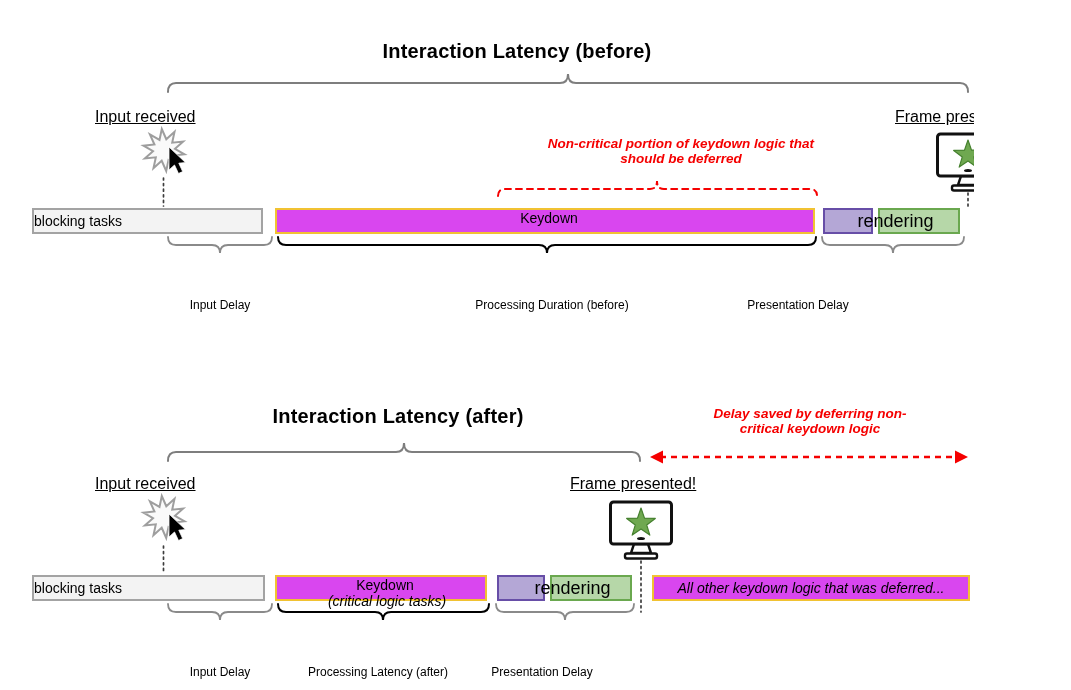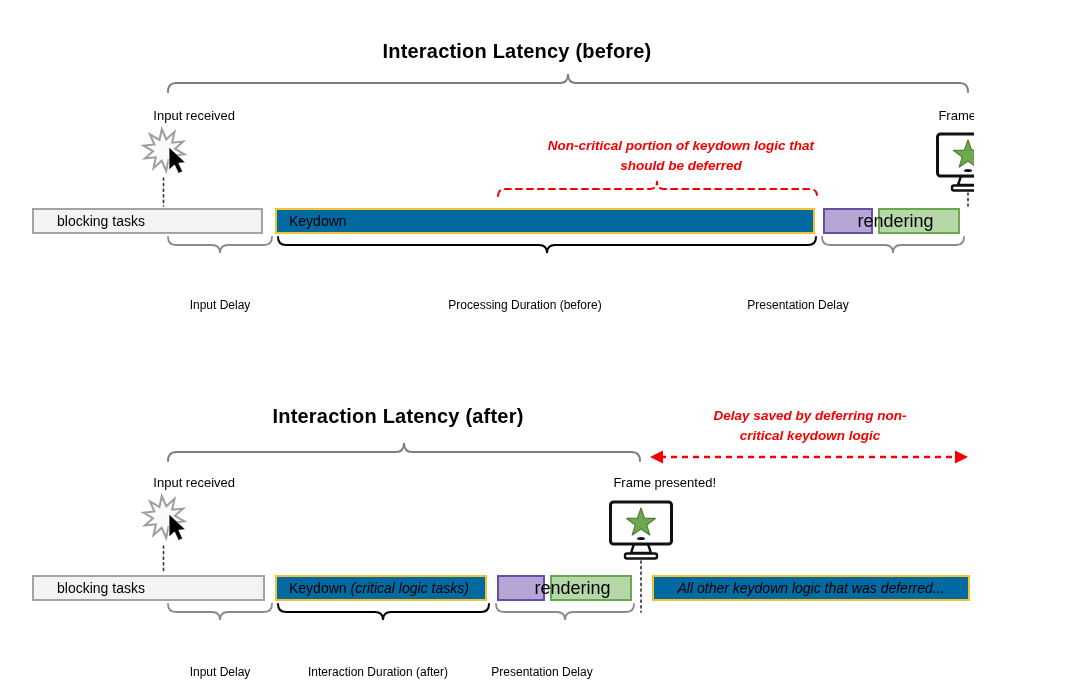--- a/index.html
+++ b/index.html
@@ -2,25 +2,25 @@
 <html><head>
 <meta charset="utf-8">
 <style>
   html,body { margin:0; padding:0; background:#fff; }
   .canvas {
     position:relative; width:974px; height:690px; background:#ffffff;
     font-family:"Liberation Sans", sans-serif; color:#000; overflow:hidden;
   }
   svg.overlay { position:absolute; left:0; top:0; width:1071px; height:690px; }
   .title { position:absolute; font-size:20px; font-weight:bold; text-align:center; letter-spacing:0.2px; }
-  .small-lbl { position:absolute; font-size:13px; text-align:right; }
-  .red-note { position:absolute; color:#f50000; font-weight:bold; font-style:italic; font-size:13.5px; text-align:center; line-height:20px; }
+  .small-lbl { position:absolute; font-size:16px; text-align:left;text-decoration:underline; }
+  .red-note { position:absolute; color:#f50000; font-weight:bold; font-style:italic; font-size:13.5px; text-align:center; line-height:15px; }
   .bar { position:absolute; height:26px; box-sizing:border-box; border:2px solid; display:flex; align-items:center; font-size:14px; white-space:nowrap; }
-  .bar-gray   { background:#f3f3f3; border-color:#a3a3a3; padding-left:23px; }
-  .bar-yellow { background:#0369a1; border-color:#f1c232; padding-left:12px; }
+  .bar-gray   { background:#f3f3f3; border-color:#a3a3a3; padding-left:0; }
+  .bar-yellow { background:#d946ef; border-color:#f1c232; padding-left:12px;flex-direction:column; }
   .bar-purple { background:#b4a7d6; border-color:#674ea7; }
   .bar-green  { background:#b6d7a8; border-color:#6aa84f; }
   .bar-center { justify-content:center; padding-left:0; }
   .kn { margin-right:4px; }
   .it { font-style:italic; }
   .rendering-lbl { position:absolute; height:26px; line-height:26px; font-size:18px; text-align:center; }
   .phase { position:absolute; font-size:12px; text-align:center; white-space:nowrap;margin-top:35px; }
 </style>
 </head>
 <body>
@@ -97,21 +97,21 @@
       <span class="kn">Keydown</span>
     </div>
 
     <div class="bar bar-purple" style="left:823px; top:208px; width:50px;"></div>
 
     <div class="bar bar-green" style="left:878px; top:208px; width:82px;"></div>
 
     <div class="rendering-lbl" style="left:838px; top:208px; width:115px;">rendering</div>
 
     <div class="phase" style="left:150px; top:263px; width:140px;">Input Delay</div>
-    <div class="phase" style="left:385px; top:263px; width:280px;">Processing Duration (before)</div>
+    <div class="phase" style="left:412px; top:263px; width:280px;">Processing Duration (before)</div>
     <div class="phase" style="left:718px; top:263px; width:160px;">Presentation Delay</div>
   </div>
 
   <div>
     <div class="title" style="left:248px; top:405px; width:300px;">Interaction Latency (after)</div>
 
     <div class="red-note" style="left:705px; top:406px; width:210px;">Delay saved by deferring non-critical keydown logic</div>
 
     <div class="small-lbl" style="left:95px; top:475px; width:140px;">Input received</div>
 
@@ -130,17 +130,17 @@
 
     <div class="bar bar-green" style="left:550px; top:575px; width:82px;"></div>
 
     <div class="rendering-lbl" style="left:515px; top:575px; width:115px;">rendering</div>
 
     <div class="bar bar-yellow bar-center it" style="left:652px; top:575px; width:318px;">
       <span>All other keydown logic that was deferred...</span>
     </div>
 
     <div class="phase" style="left:150px; top:630px; width:140px;">Input Delay</div>
-    <div class="phase" style="left:243px; top:630px; width:270px;">Interaction Duration (after)</div>
+    <div class="phase" style="left:243px; top:630px; width:270px;">Processing Latency (after)</div>
     <div class="phase" style="left:462px; top:630px; width:160px;">Presentation Delay</div>
   </div>
 
 </div>
 
 </body></html>

